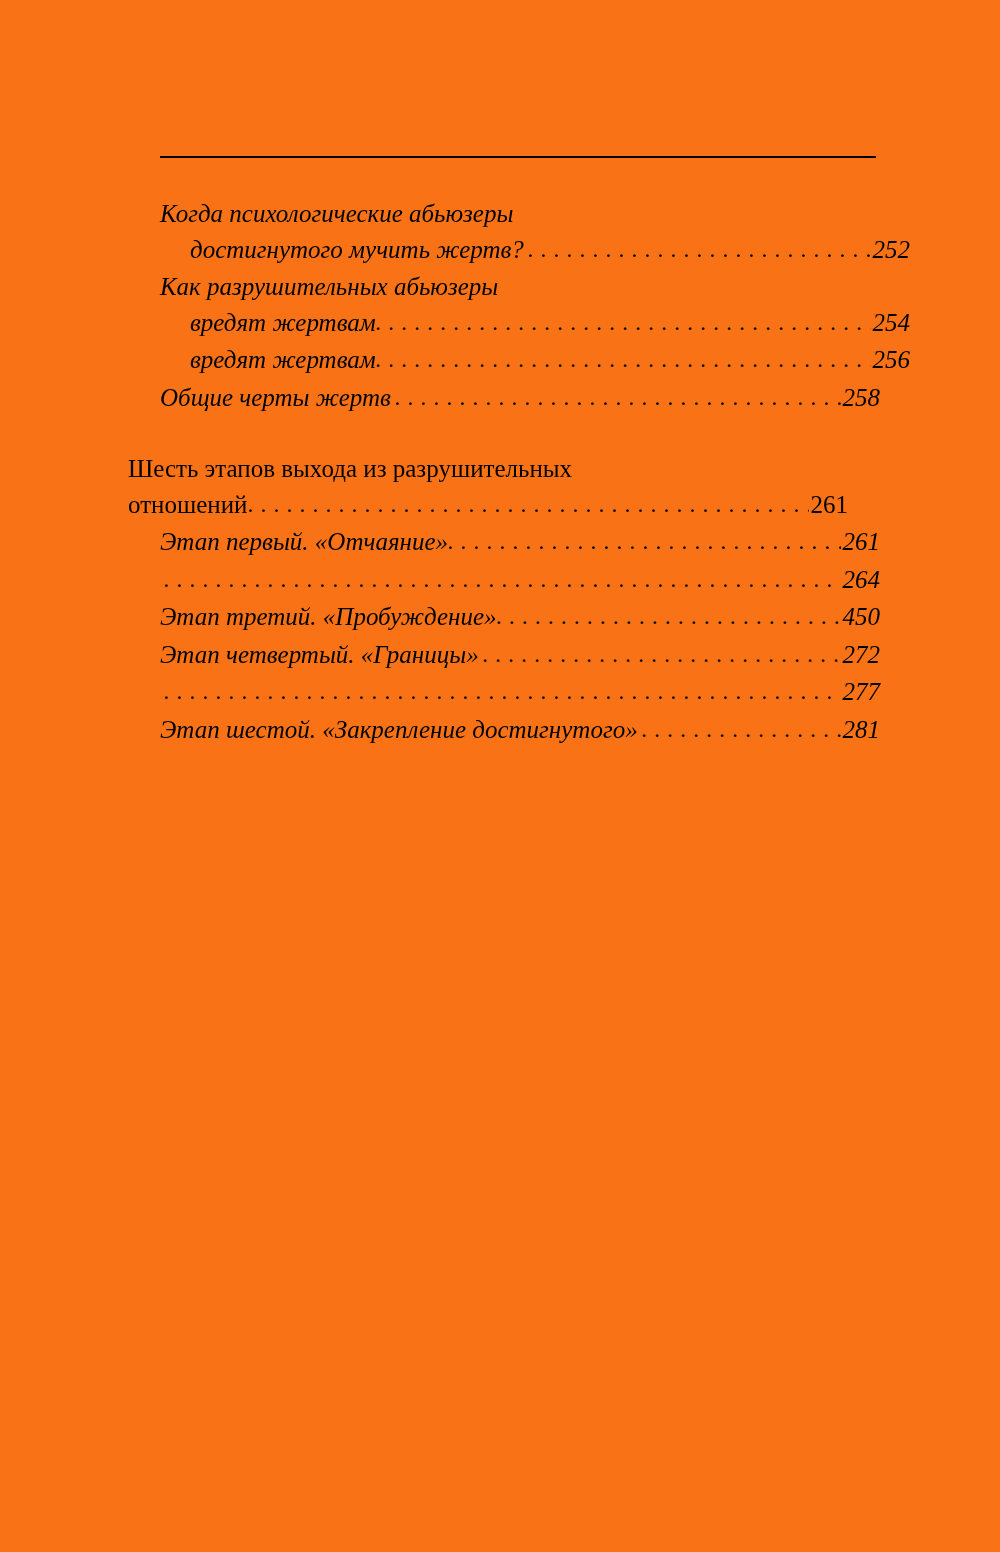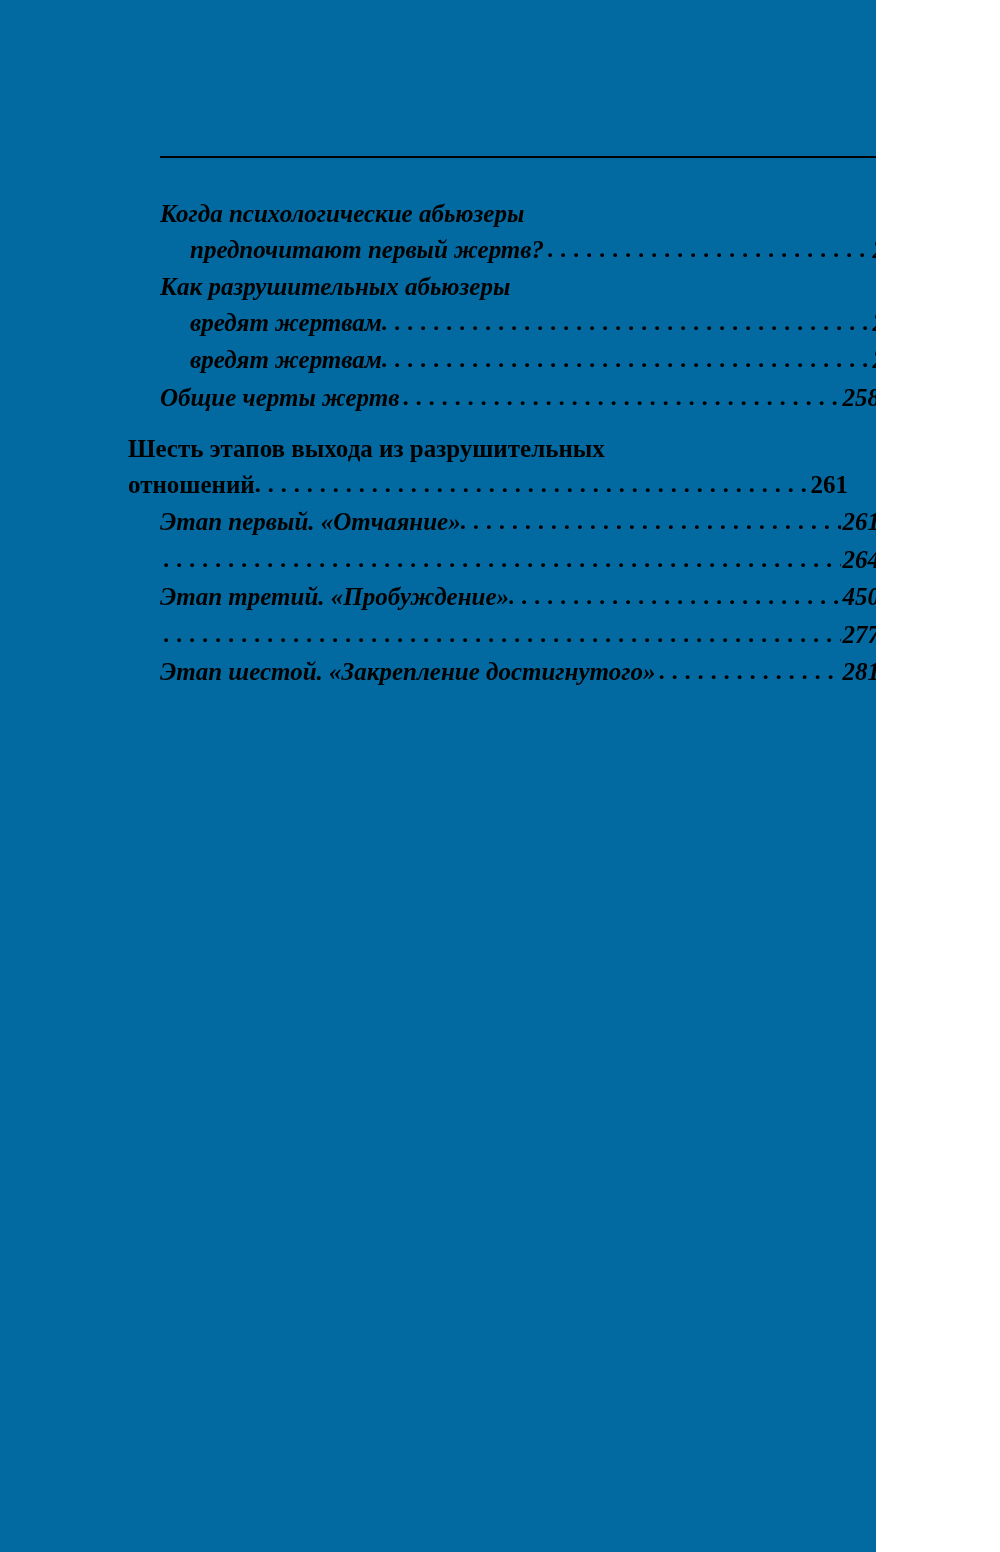--- a/index.html
+++ b/index.html
@@ -2,28 +2,27 @@
 <html><head>
 <meta charset="utf-8">
 <style>
   html, body {
     margin: 0;
     padding: 0;
     background: #ffffff;
   }
   .page {
     position: relative;
-    width: 876px;
+    width: 1000px;
     height: 1552px;
-    background: #0369a1;
+    background: #f97316;
     font-family: "Liberation Serif", "DejaVu Serif", serif;
     color: #000000;
     box-sizing: border-box;
     overflow: hidden;
-    font-weight: bold;
   }
   .rule {
     position: absolute;
     left: 160px;
     top: 156px;
     width: 716px;
     height: 2px;
     background: #000000;
   }
   .toc {
@@ -95,21 +94,21 @@
   <div class="rule"></div>
 
   <div class="toc">
 
     <div class="entry italic">
       <div class="line nolead">
         <span class="label">Когда психологические абьюзеры</span>
 
       </div>
       <div class="line indent-1">
-        <span class="label">предпочитают первый жертв?</span>
+        <span class="label">достигнутого мучить жертв?</span>
         <span class="leader"></span>
         <span class="page-num">252</span>
       </div>
     </div>
 
     <div class="entry italic">
       <div class="line nolead">
         <span class="label">Как разрушительных абьюзеры</span>
 
       </div>
@@ -132,21 +131,21 @@
       <div class="line">
         <span class="label">Общие черты жертв</span>
         <span class="leader"></span>
         <span class="page-num">258</span>
       </div>
     </div>
 
     <div class="block-gap"></div>
 
     <div class="entry roman">
-      <div class="line nolead group-head" style="margin-left:-32px;">
+      <div class="line nolead group-head" style="margin-left:-32px;margin-top:20px;">
         <span class="label">Шесть этапов выхода из разрушительных</span>
 
       </div>
       <div class="line tight" style="margin-left:-32px;">
         <span class="label">отношений</span>
         <span class="leader"></span>
         <span class="page-num">261</span>
       </div>
     </div>
 
@@ -166,20 +165,27 @@
     </div>
 
     <div class="entry italic">
       <div class="line tight">
         <span class="label">Этап третий. «Пробуждение»</span>
         <span class="leader"></span>
         <span class="page-num">450</span>
       </div>
     </div>
 
+    <div class="entry italic">
+      <div class="line">
+        <span class="label">Этап четвертый. «Границы»</span>
+        <span class="leader"></span>
+        <span class="page-num">272</span>
+      </div>
+    </div>
 
     <div class="entry italic">
       <div class="line">
         <span class="leader"></span>
         <span class="page-num">277</span>
       </div>
     </div>
 
     <div class="entry italic">
       <div class="line">

